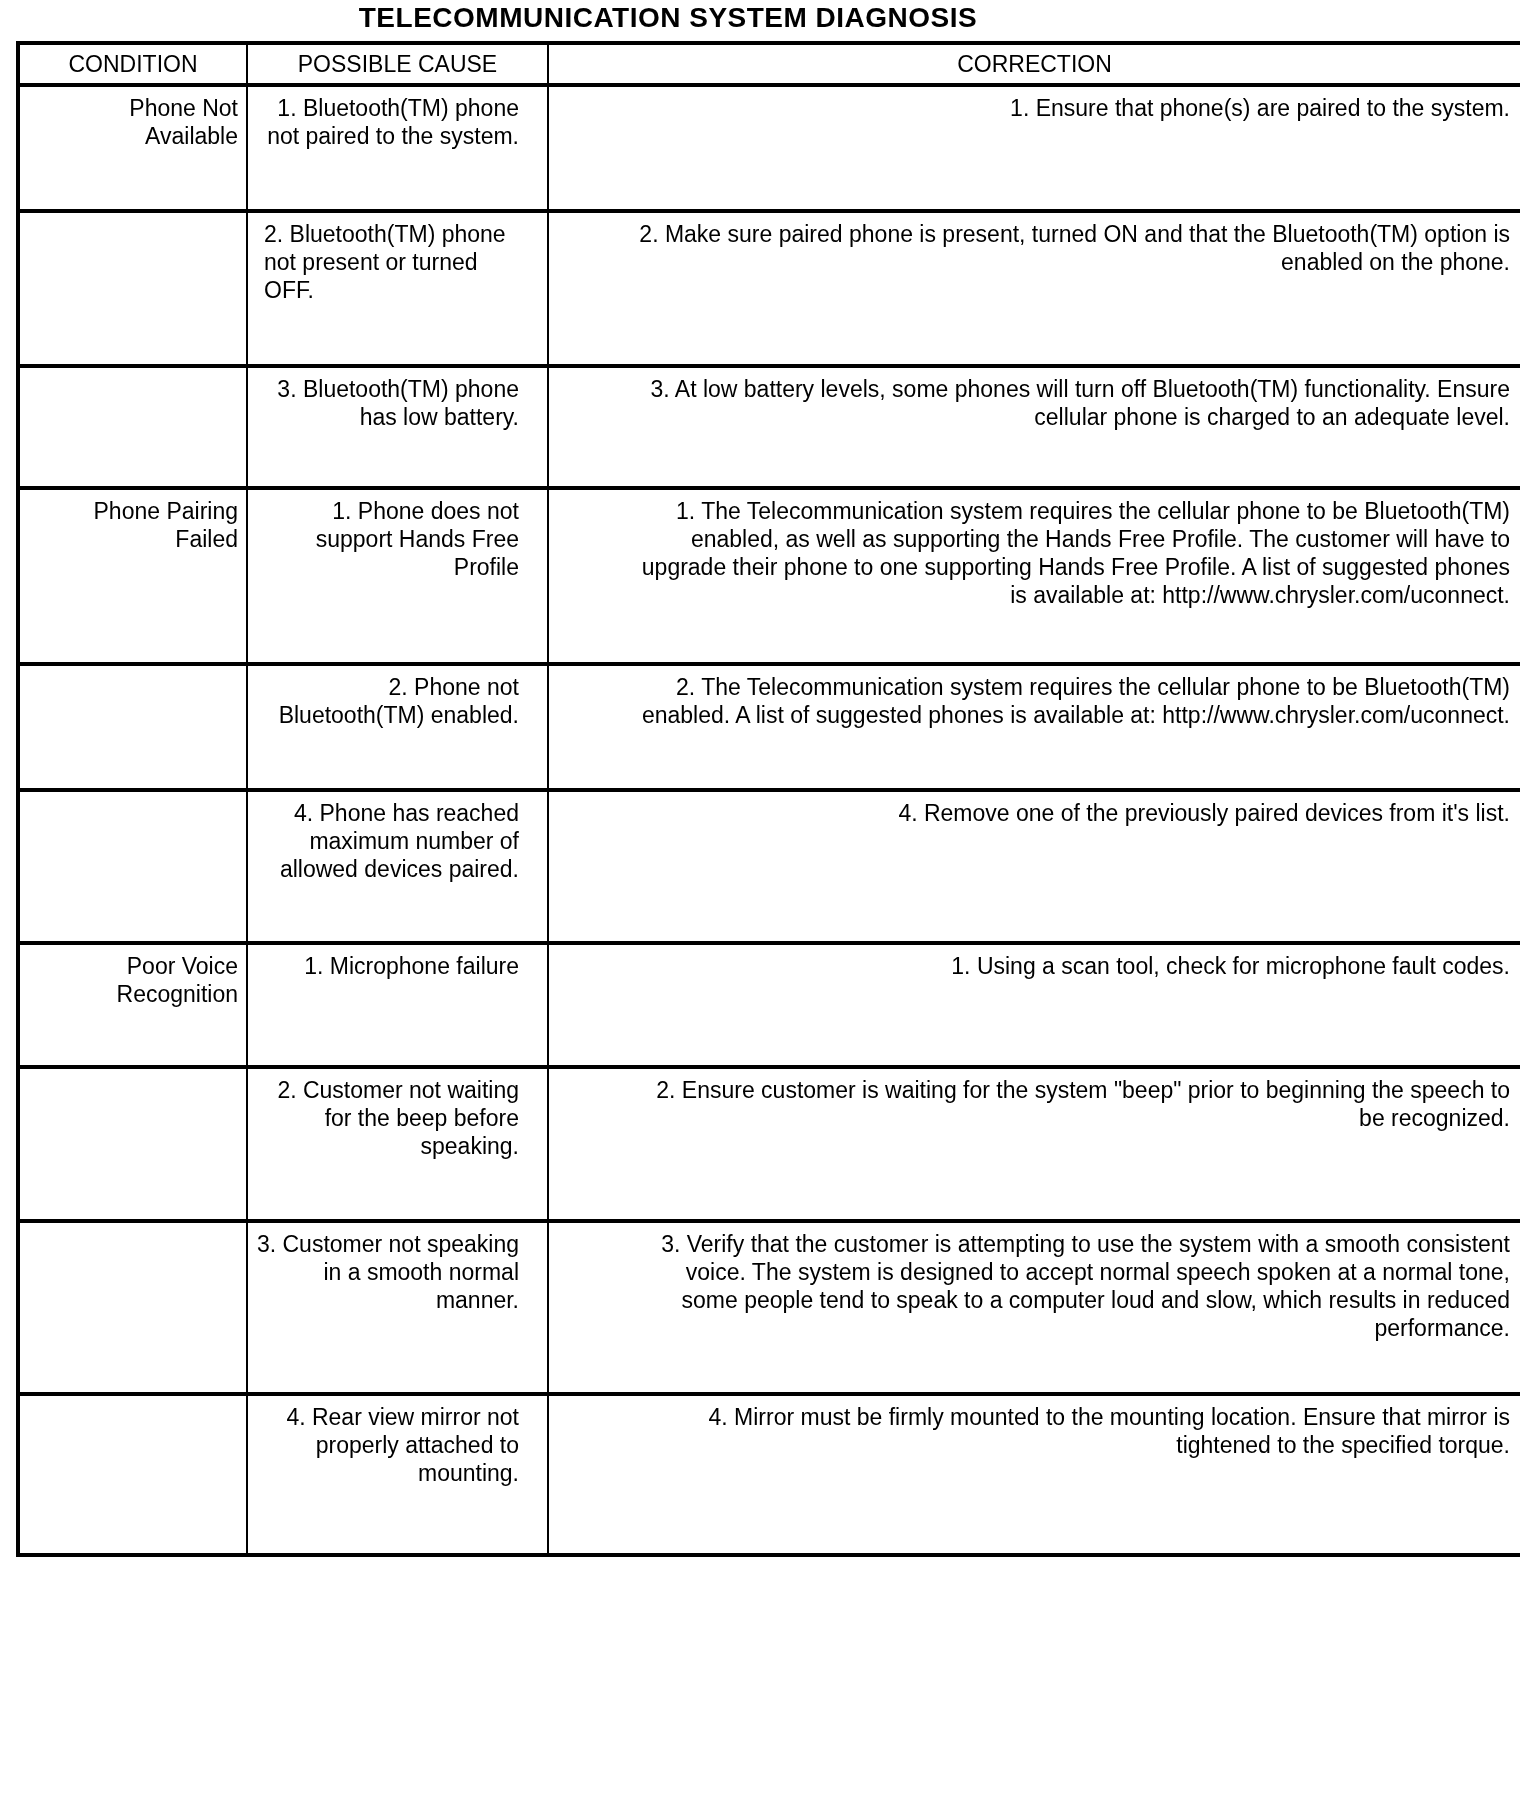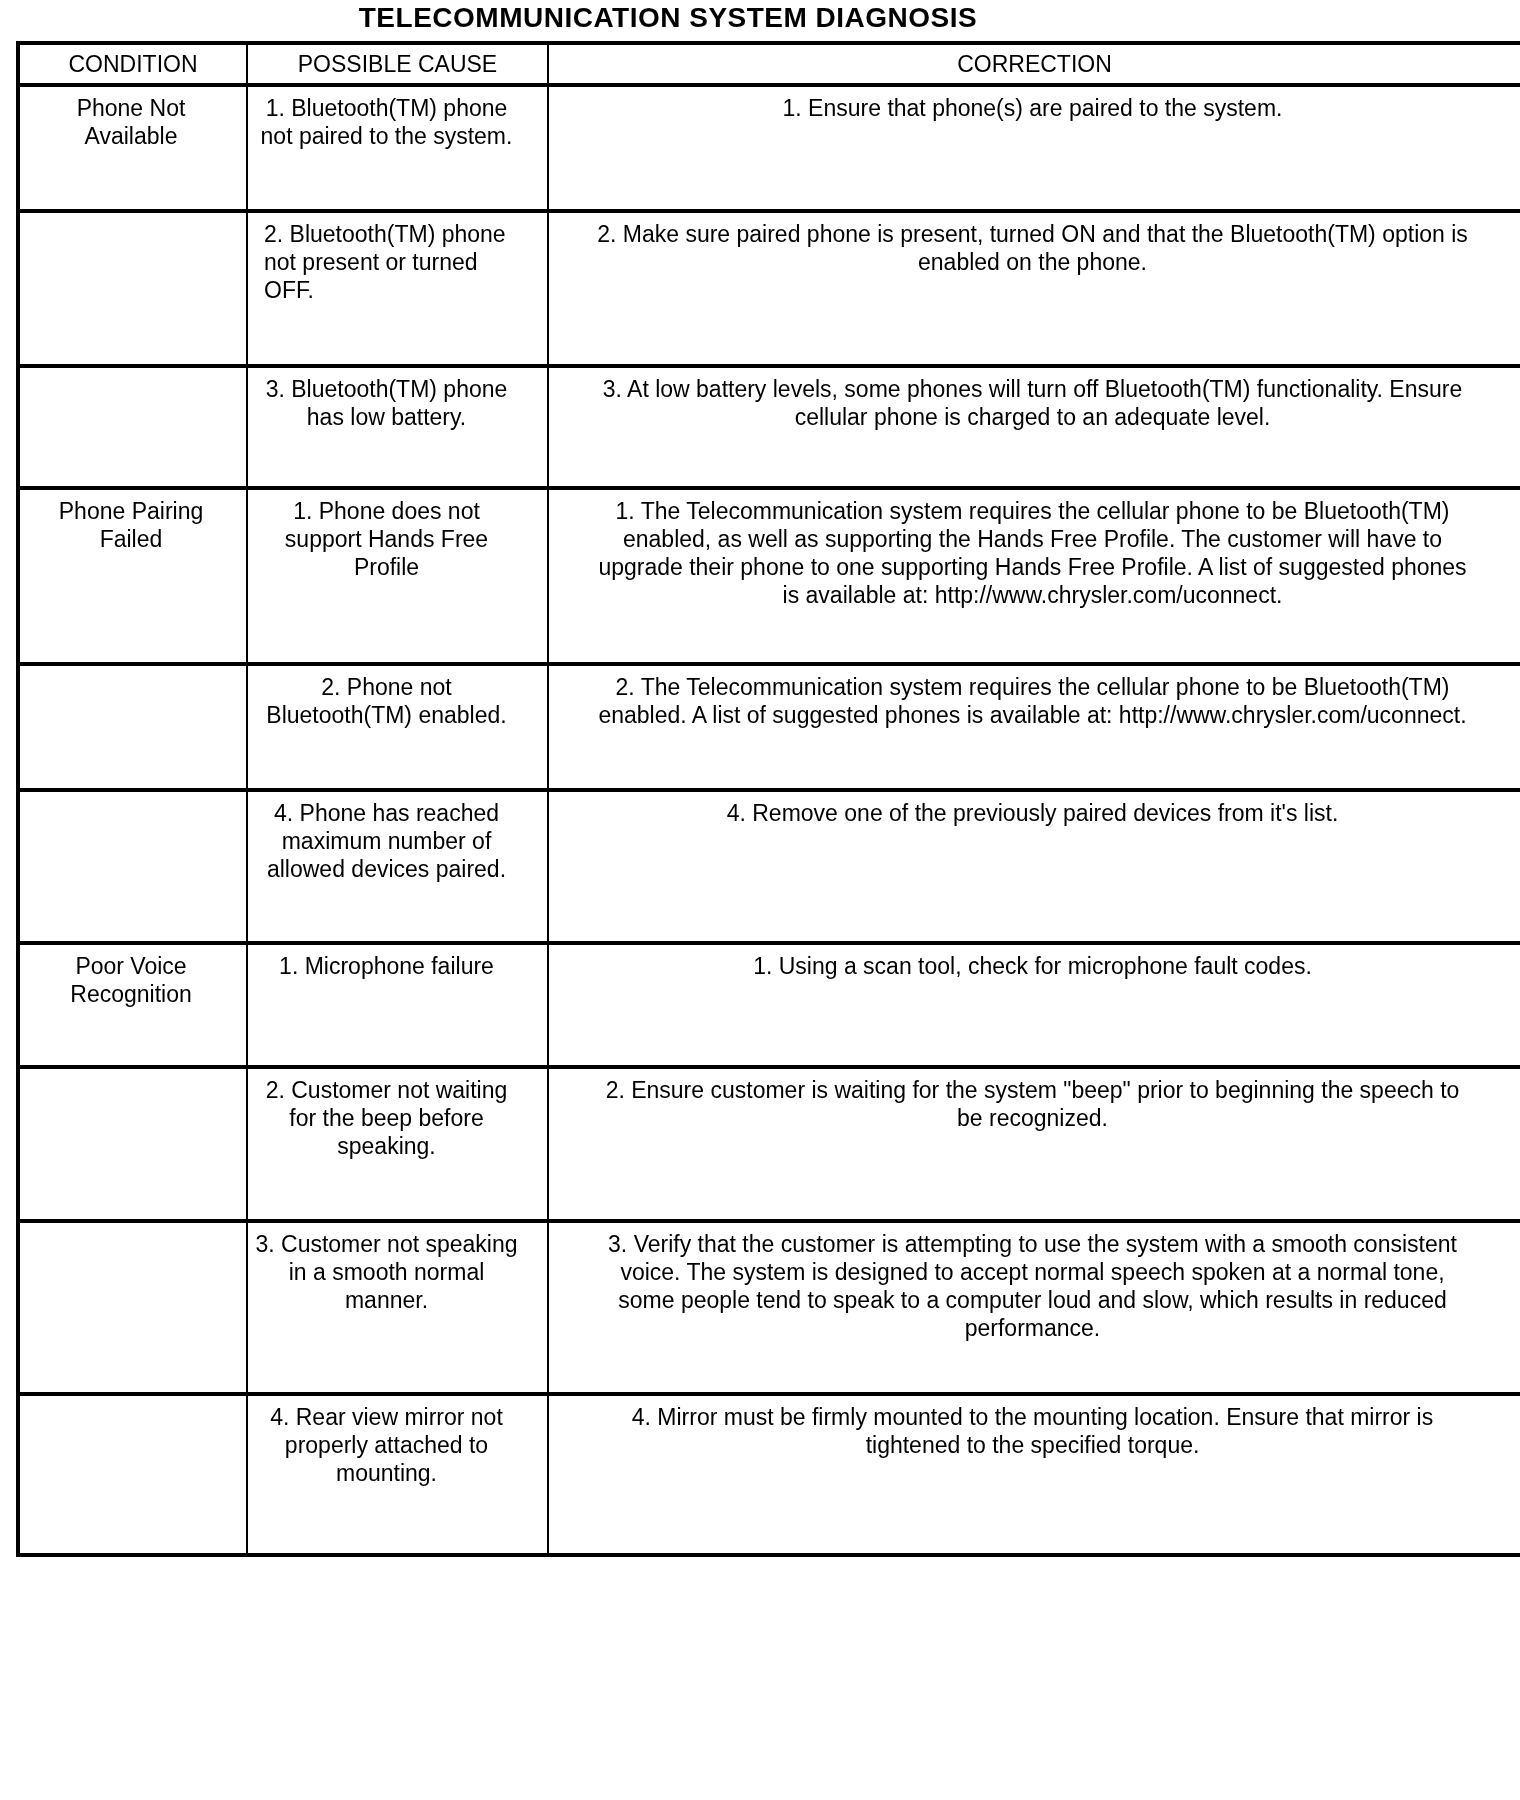--- a/index.html
+++ b/index.html
@@ -45,21 +45,21 @@
   }
   th {
     font-weight: normal;
     text-align: center;
     vertical-align: middle;
     line-height: 26px;
     padding: 2px;
   }
   td {
     vertical-align: top;
-    text-align: center;
+    text-align: right;
     line-height: 28px;
     padding: 7px 8px 6px 4px;
     white-space: pre-line;
   }
   td.cause { padding-left: 6px; padding-right: 28px; }
   td.corr  { padding-left: 6px; padding-right: 10px; }
   td.cause-center { text-align: left; padding-left: 16px; padding-right: 16px; }
   tr.hdr { height: 42px; }
   tr.r0  { height: 126px; }
   tr.r1  { height: 155px; }

